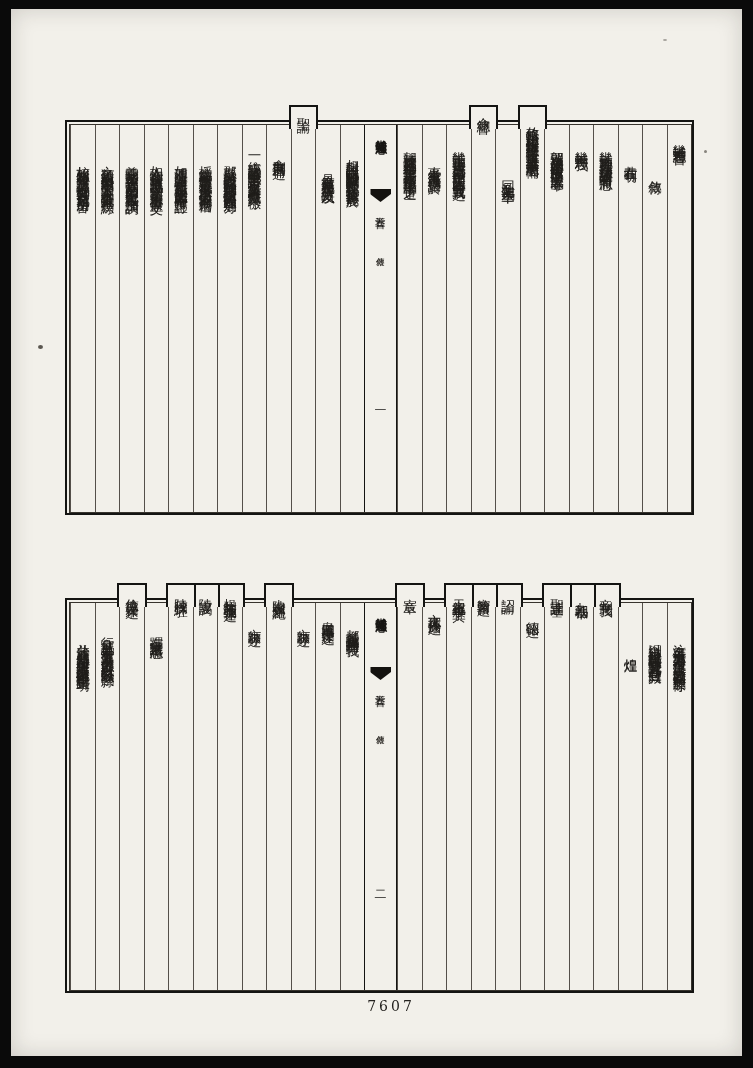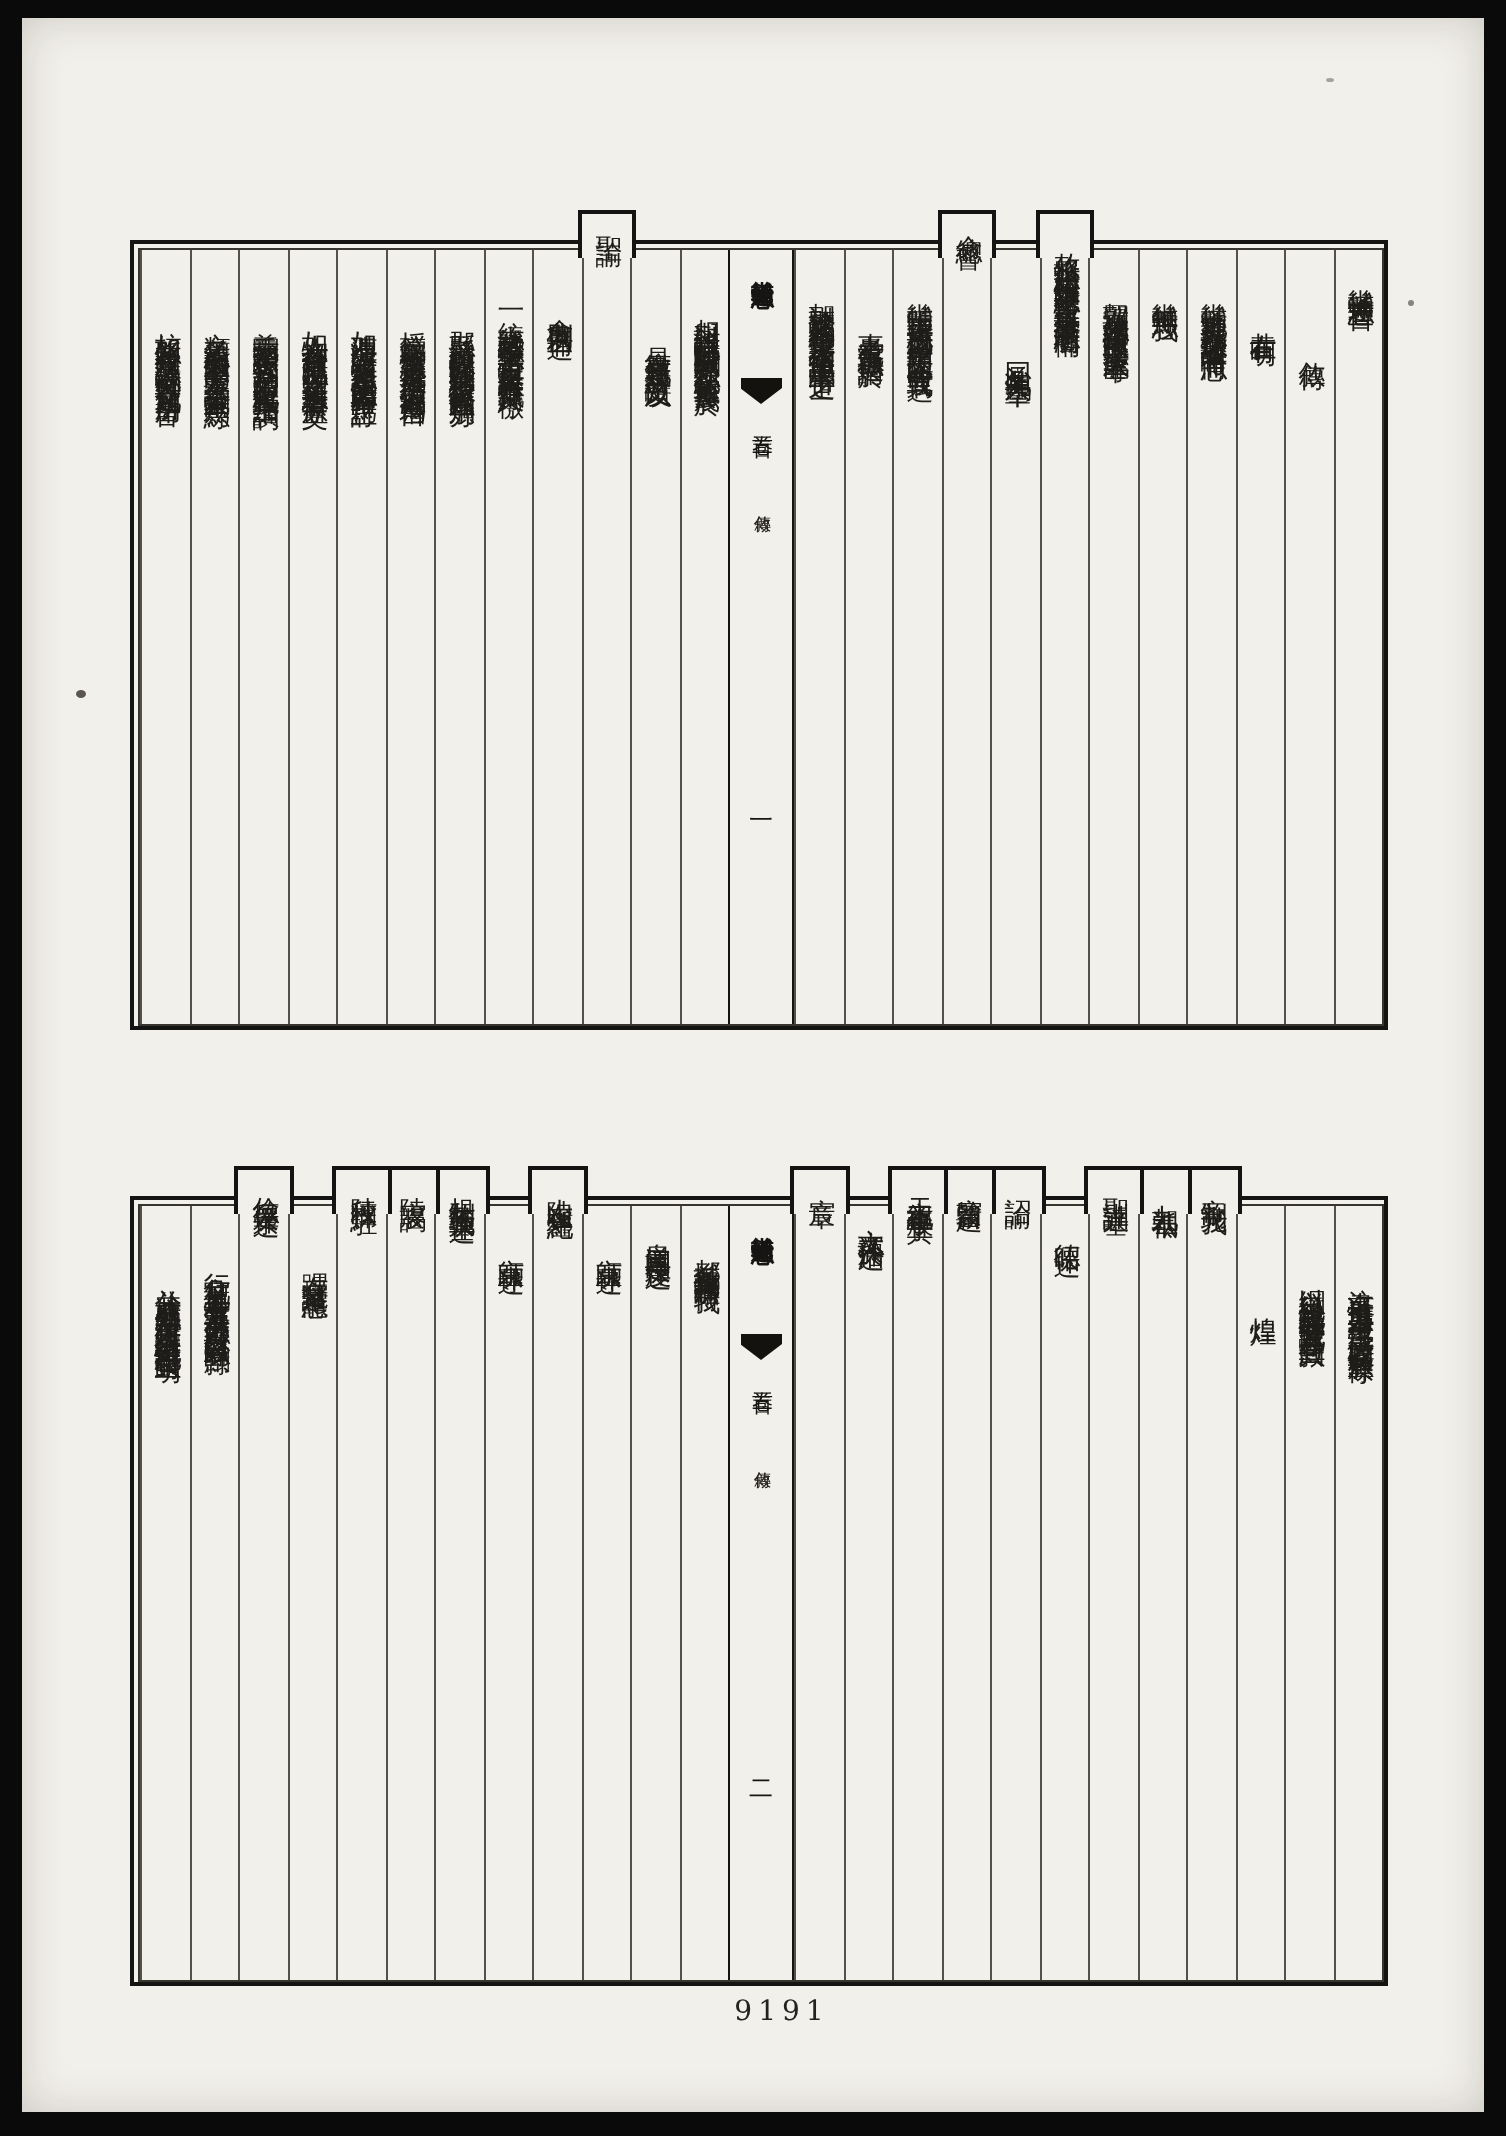--- a/index.html
+++ b/index.html
@@ -230,17 +230,17 @@
           </div>
           <div class="col">
             <div class="txt" style="top: 22.65px;"><span>行宮凡紀五篇卷十有五漢承秦舊郡縣以名自茲以降割隸</span></div>
           </div>
           <div class="col">
             <div class="txt" style="top: 30.2px;"><span>并分述府廳州縣沿革封建雖廢故事當紀惟紀實封至明</span></div>
           </div>
         </div>
     </div>
   </div>
-  <div class="sheet-number">9191</div>
+  <div class="sheet-number">7607</div>
   <div class="speck s1"></div>
   <div class="speck s2"></div>
   <div class="speck s3"></div>
 </div>
 
 </body></html>

